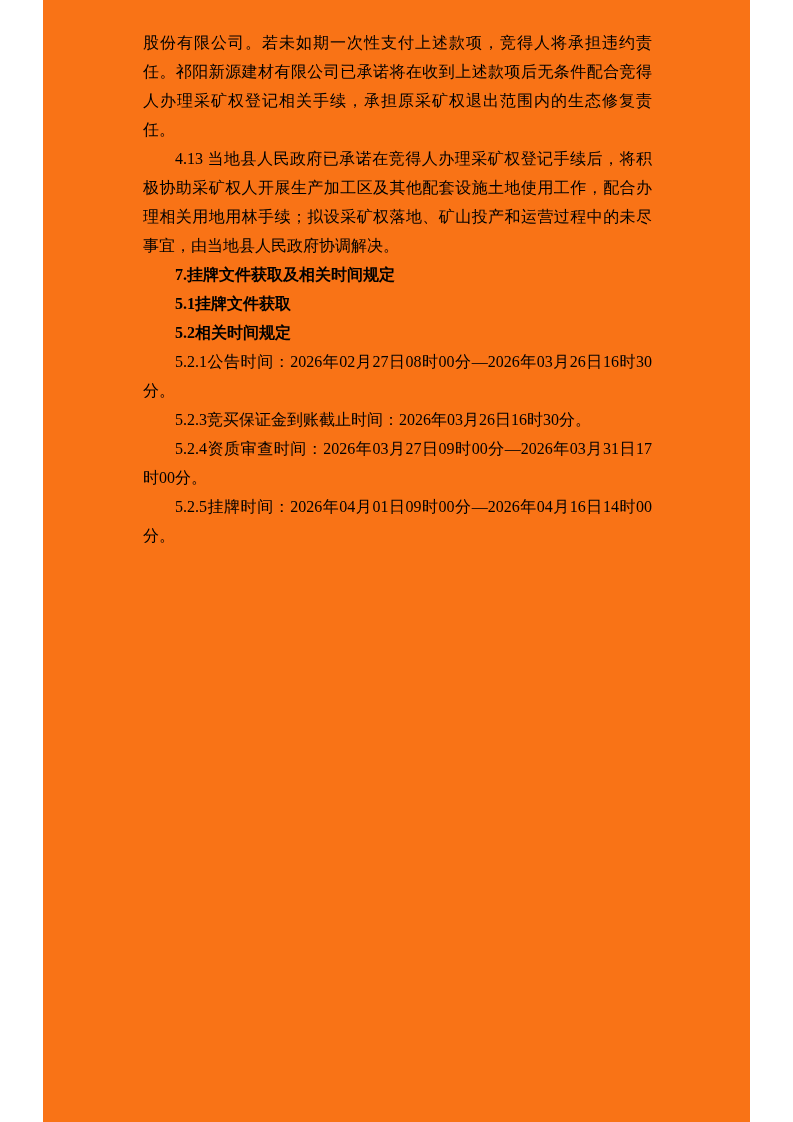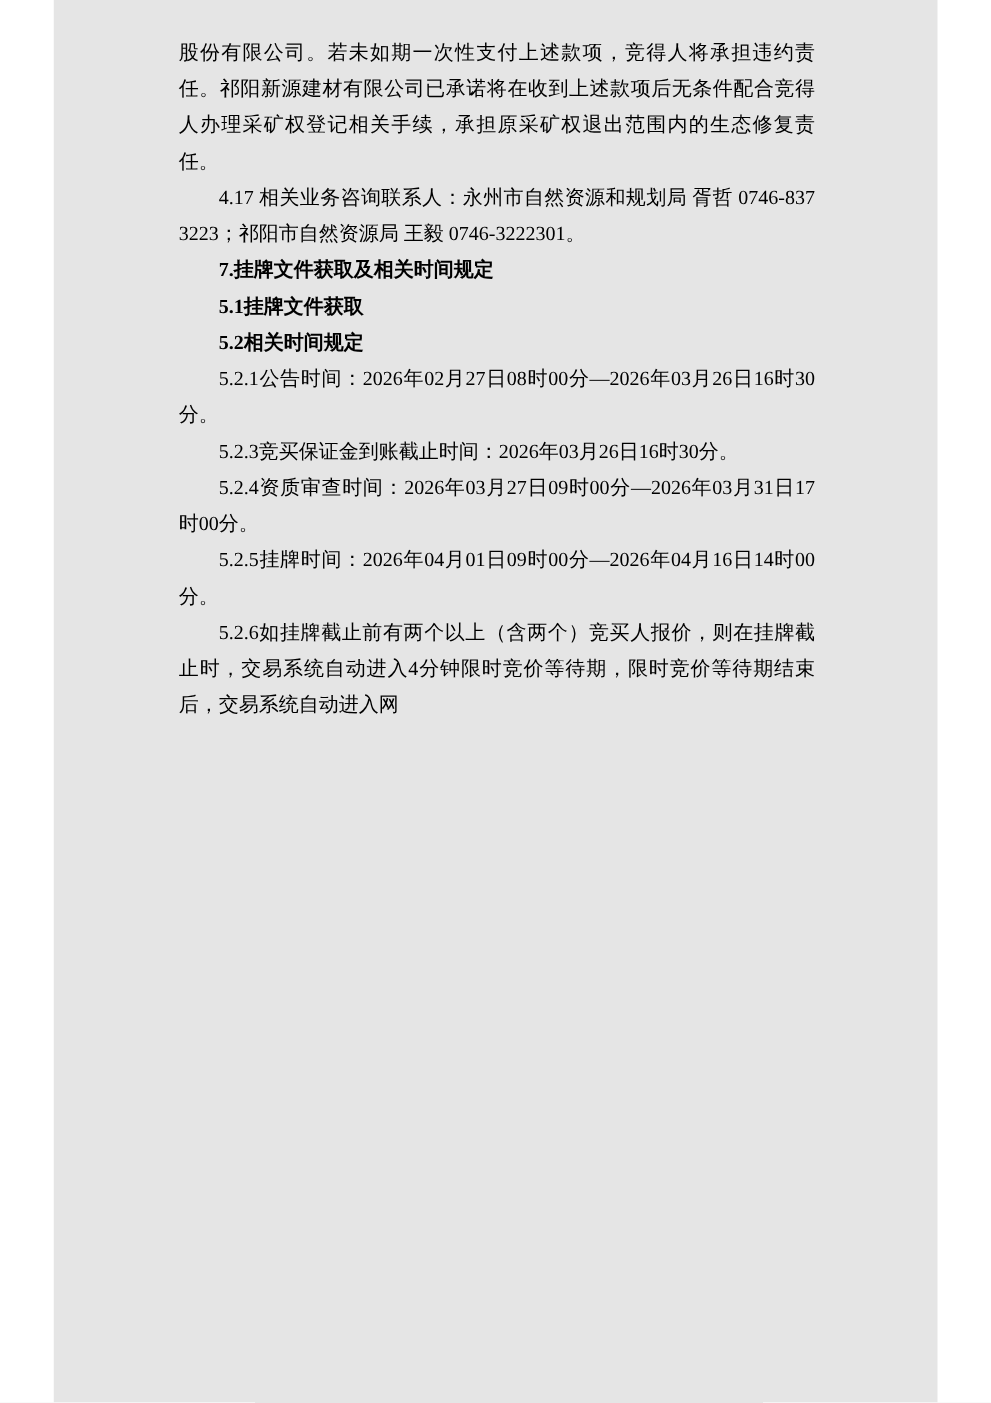--- a/index.html
+++ b/index.html
@@ -7,21 +7,21 @@
     padding: 0;
     background: #ffffff;
   }
   .page {
     position: relative;
     width: 707px;
     height: 1122px;
     box-sizing: border-box;
     margin: 0 auto;
     padding: 28px 98px 0 100px;
-    background: #e5e5e5;
+    background: #f97316;
     color: #000000;
     font-family: "Liberation Serif", "DejaVu Serif", serif;
     font-size: 16px;
     line-height: 29px;
     text-align: justify;
     overflow: hidden;
   }
   .para {
     margin: 0;
     word-break: break-all;
@@ -39,37 +39,36 @@
     word-break: break-all;
   }
 </style>
 </head>
 <body>
 
 <div class="page">
 
   <p class="para">股份有限公司。若未如期一次性支付上述款项，竞得人将承担违约责任。祁阳新源建材有限公司已承诺将在收到上述款项后无条件配合竞得人办理采矿权登记相关手续，承担原采矿权退出范围内的生态修复责任。</p>
 
+  <p class="para indent">4.13 当地县人民政府已承诺在竞得人办理采矿权登记手续后，将积极协助采矿权人开展生产加工区及其他配套设施土地使用工作，配合办理相关用地用林手续；拟设采矿权落地、矿山投产和运营过程中的未尽事宜，由当地县人民政府协调解决。</p>
 
 
 
 
-  <p class="para indent">4.17 相关业务咨询联系人：永州市自然资源和规划局 胥哲 0746-8373223；祁阳市自然资源局 王毅 0746-3222301。</p>
 
   <p class="para indent heading">7.挂牌文件获取及相关时间规定</p>
 
   <p class="para indent heading">5.1挂牌文件获取</p>
 
 
   <p class="para indent heading">5.2相关时间规定</p>
 
   <p class="para indent">5.2.1公告时间：2026年02月27日08时00分—2026年03月26日16时30分。</p>
 
 
   <p class="para indent">5.2.3竞买保证金到账截止时间：2026年03月26日16时30分。</p>
 
   <p class="para indent">5.2.4资质审查时间：2026年03月27日09时00分—2026年03月31日17时00分。</p>
 
   <p class="para indent">5.2.5挂牌时间：2026年04月01日09时00分—2026年04月16日14时00分。</p>
 
-  <p class="para indent">5.2.6如挂牌截止前有两个以上（含两个）竞买人报价，则在挂牌截止时，交易系统自动进入4分钟限时竞价等待期，限时竞价等待期结束后，交易系统自动进入网</p>
 
 </div>
 
 </body></html>

